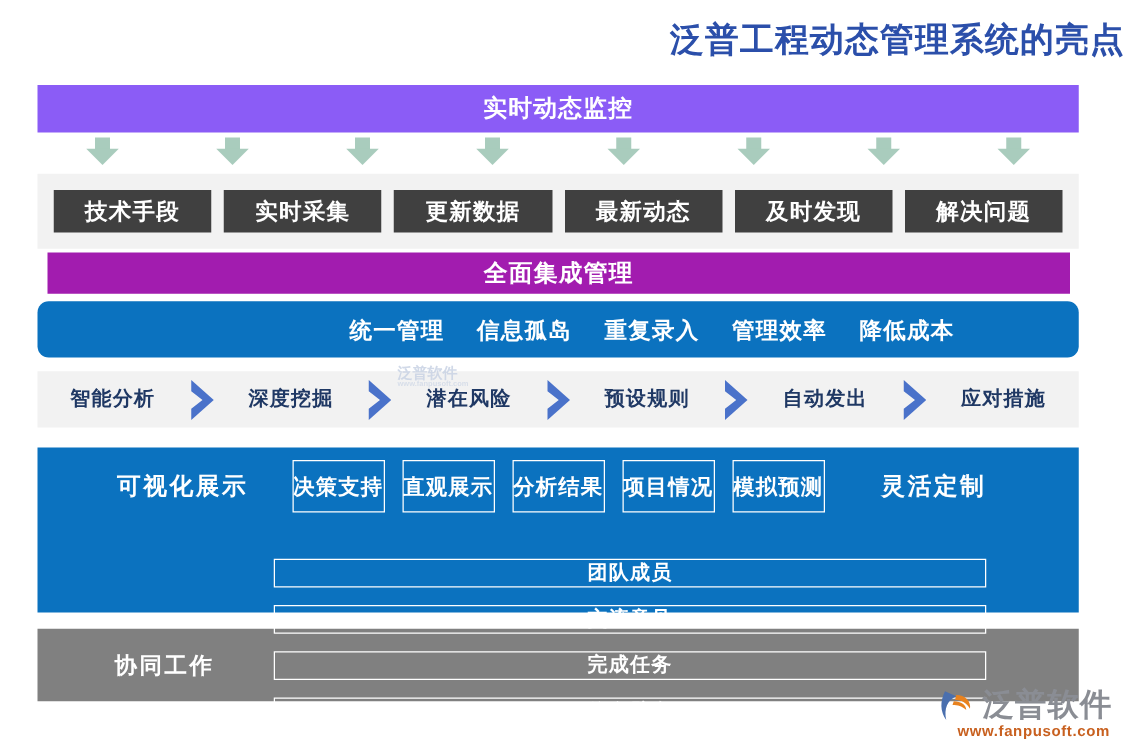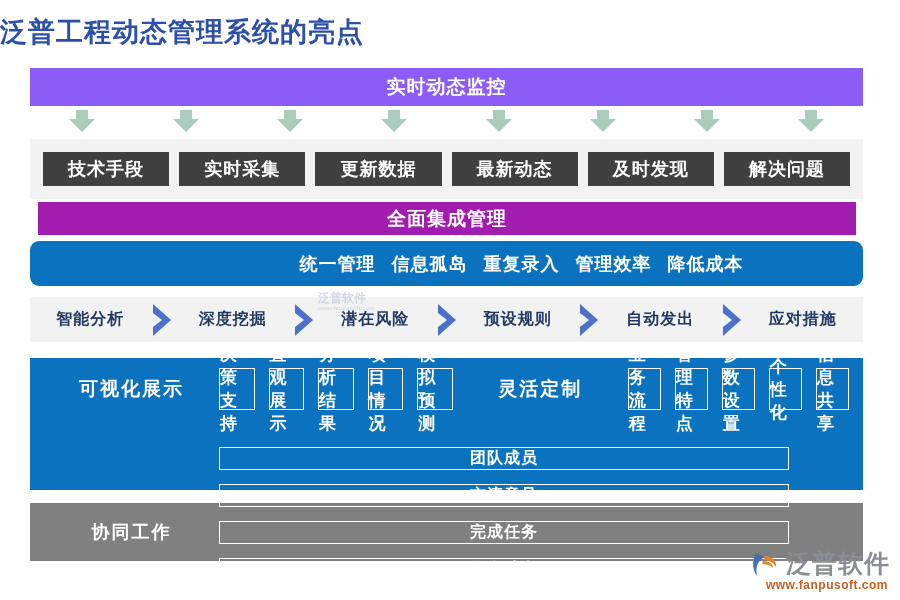--- a/index.html
+++ b/index.html
@@ -7,21 +7,21 @@
     width: 900px; height: 600px;
     background: #ffffff;
     font-family: "Liberation Sans", "DejaVu Sans", sans-serif;
     overflow: hidden;
   }
   .page { position: relative; width: 900px; height: 600px; background:#fff; }
 
   
   .title {
     position: absolute; left: 0; top: 14px; width: 900px;
-    text-align: left;
+    text-align: right;
     font-size: 27px; font-weight: bold; letter-spacing: 1px;
     color: #2b4faa;
   }
 
   
   .bar-dark {
     position: absolute; left: 30px; top: 68px; width: 833px; height: 38px;
     background: #8b5cf6;
     color: #ffffff; font-size: 19px; font-weight: bold;
     display: flex; align-items: center; justify-content: center;
@@ -62,21 +62,21 @@
   .bar-mid {
     position: absolute; left: 38px; top: 202px; width: 818px; height: 33px;
     background: #a21caf;
     color: #ffffff; font-size: 19px; font-weight: bold; letter-spacing: 1px;
     display: flex; align-items: center; justify-content: center;
   }
   .bar-round {
     position: absolute; left: 30px; top: 241px; width: 833px; height: 45px;
     background: #0b72bf; border-radius: 9px;
     display: flex; align-items: center; justify-content: center;
-    gap: 16px;
+    gap: 26px;
     padding-left: 150px;
   }
   .bar-round .chip {
     color: #ffffff; font-size: 18px; font-weight: bold; letter-spacing: 1px;
   }
 
   
   .chev-band {
     position: absolute; left: 30px; top: 297px; width: 833px; height: 45px;
     background: #f2f2f2;
@@ -249,27 +249,20 @@
       <div class="prow-items">
         <div class="obox">决策支持</div>
         <div class="obox">直观展示</div>
         <div class="obox">分析结果</div>
         <div class="obox">项目情况</div>
         <div class="obox">模拟预测</div>
       </div>
     </div>
     <div class="prow">
       <div class="prow-title">灵活定制</div>
-      <div class="prow-items">
-        <div class="obox">业务流程</div>
-        <div class="obox">管理特点</div>
-        <div class="obox">参数设置</div>
-        <div class="obox">个性化</div>
-        <div class="obox">信息共享</div>
-      </div>
     </div>
   </div>
 
   <div class="panel-gray">
     <div class="prow">
       <div class="prow-title">协同工作</div>
       <div class="prow-items">
         <div class="obox">团队成员</div>
         <div class="obox">交流意见</div>
         <div class="obox">完成任务</div>

